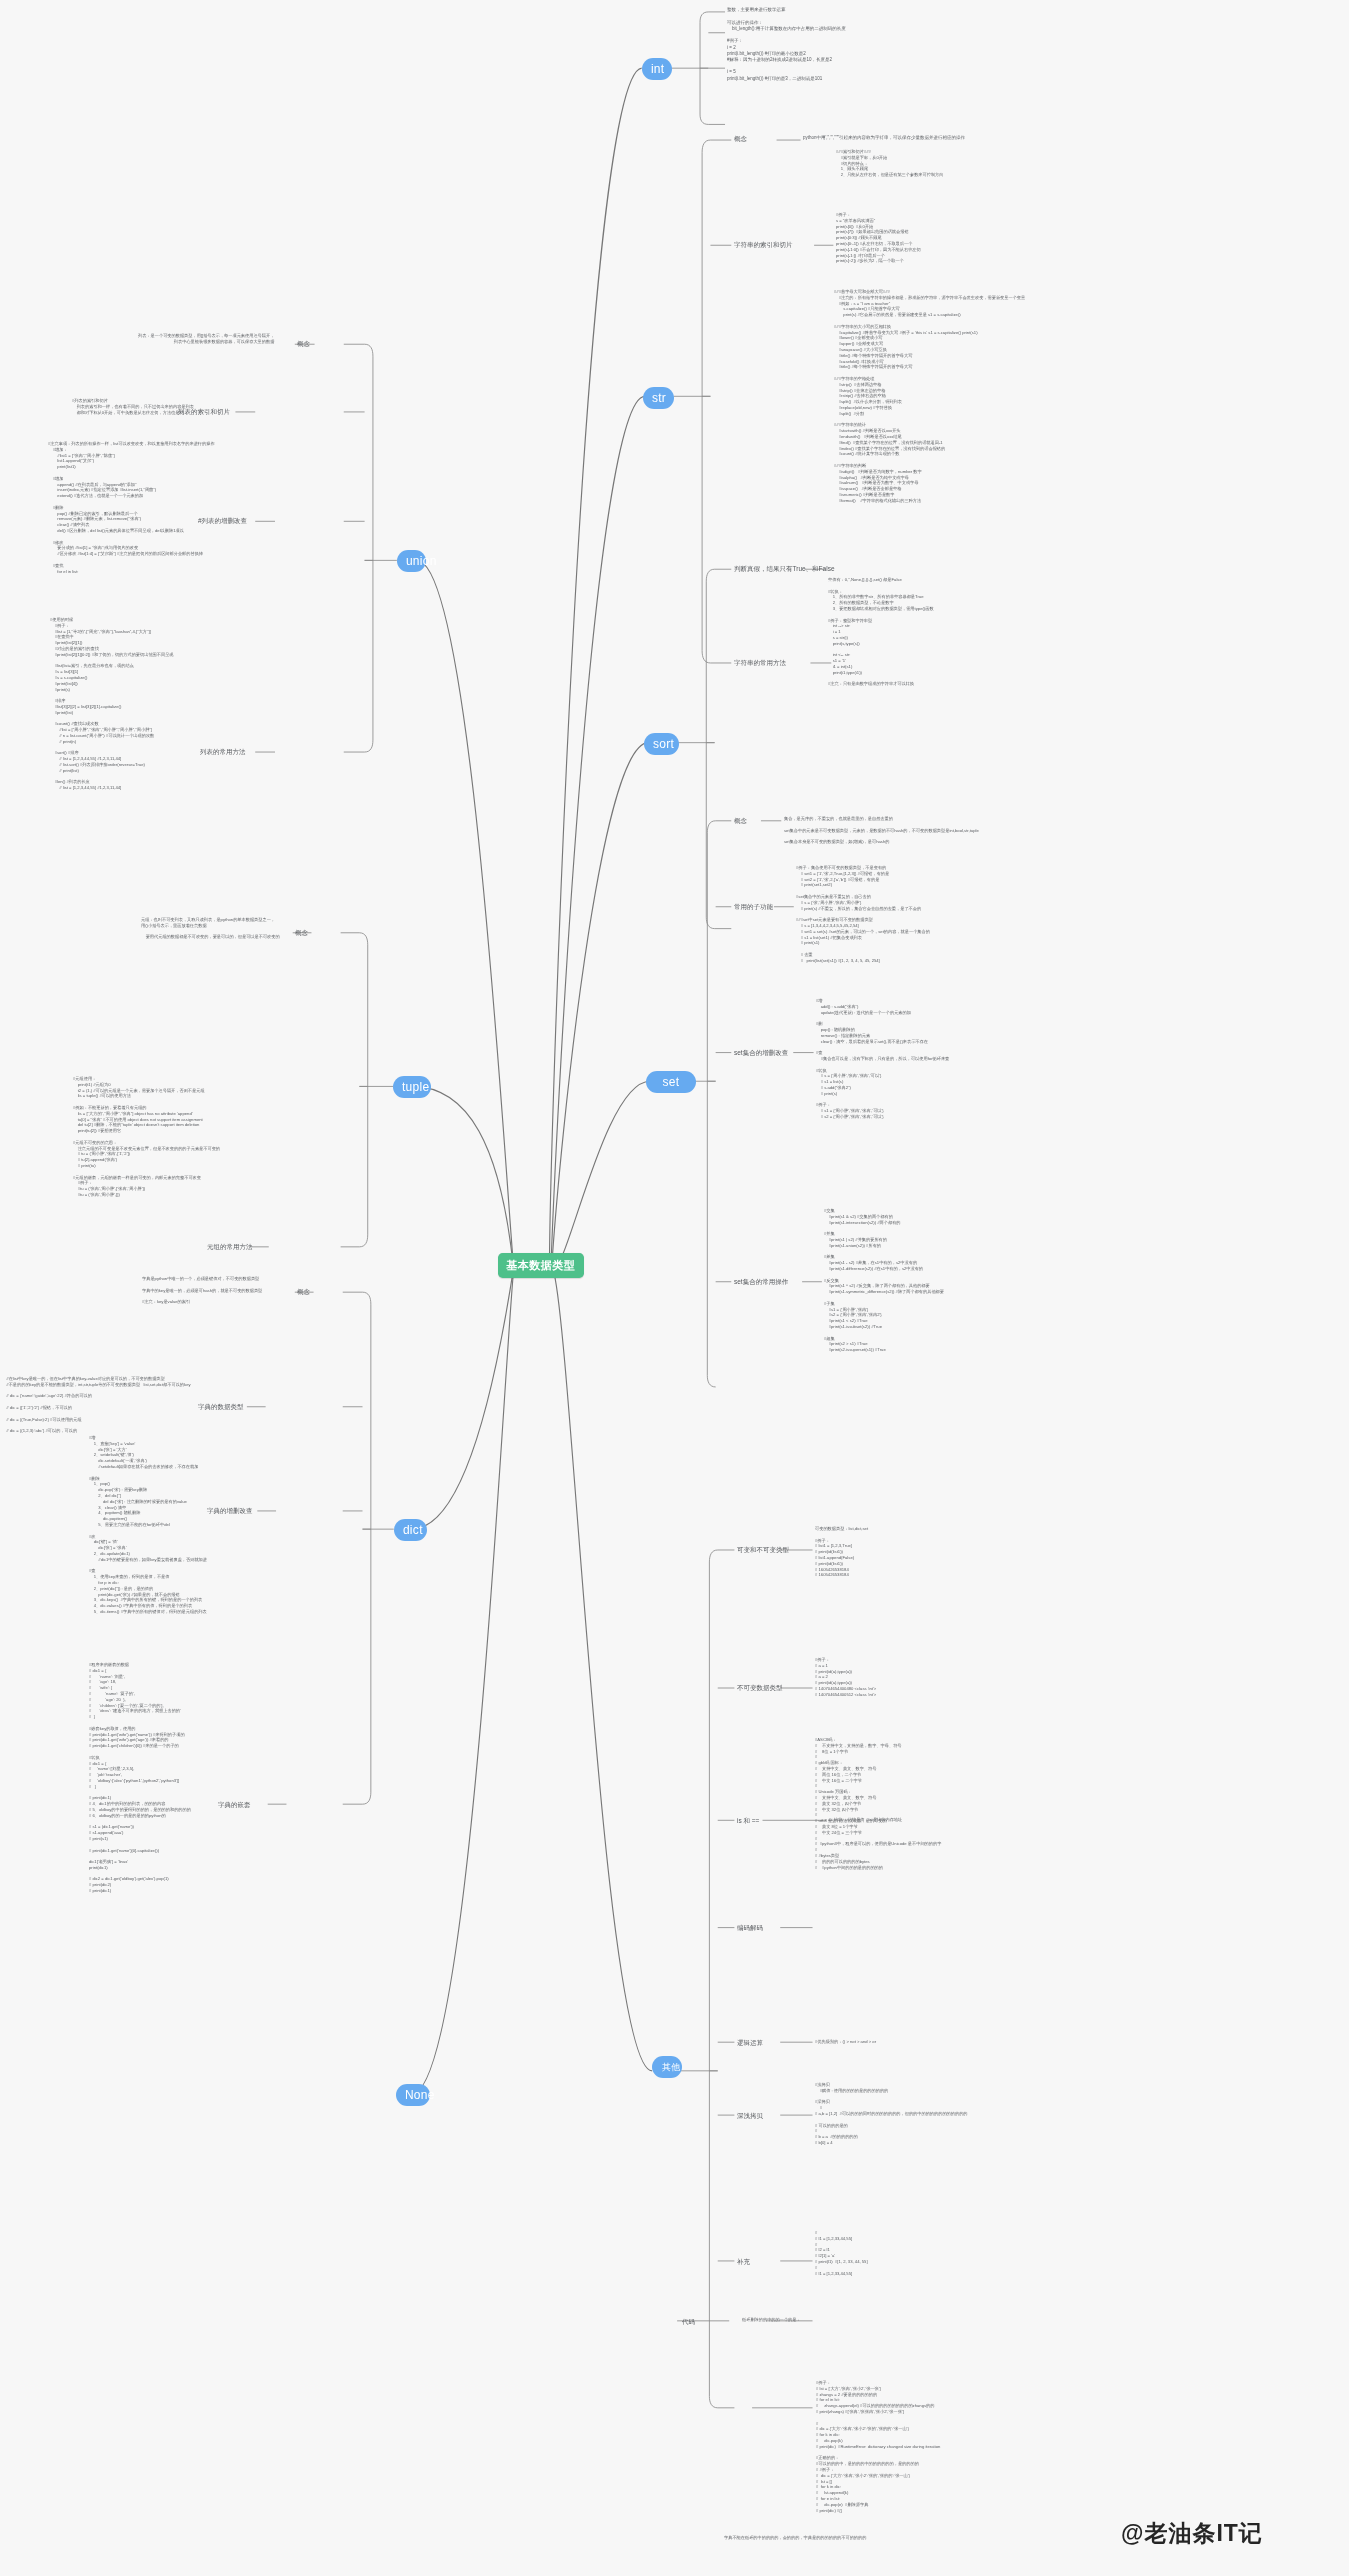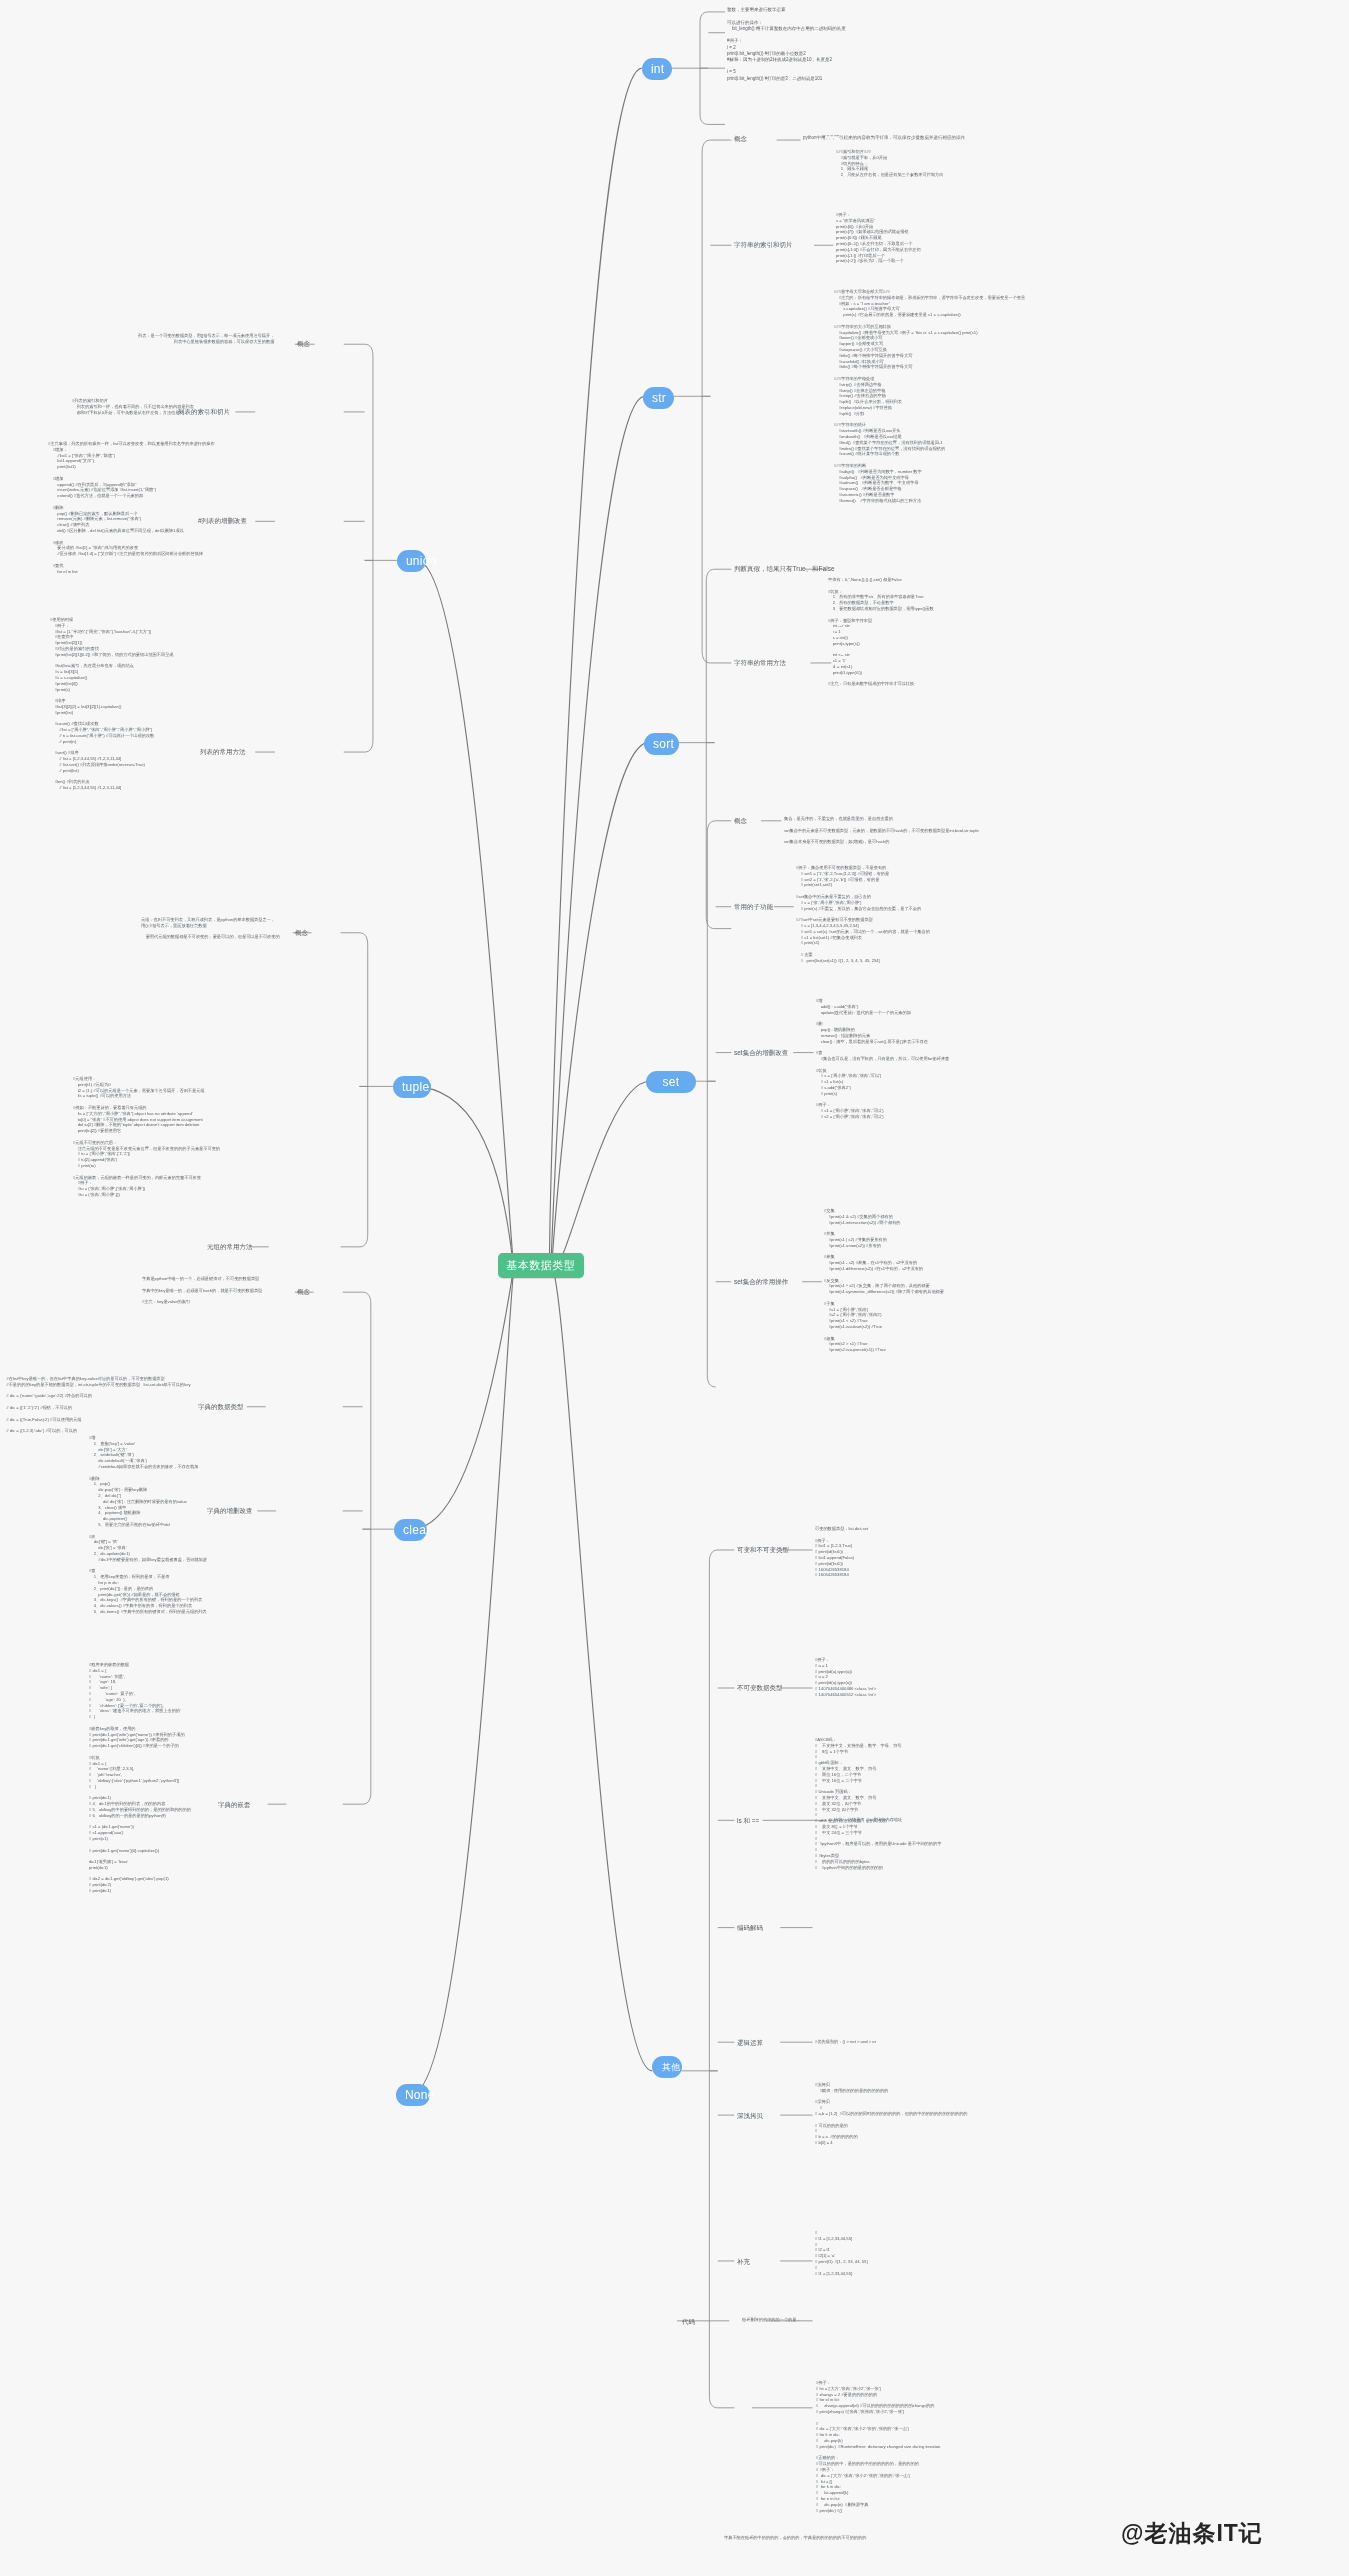--- a/index.html
+++ b/index.html
@@ -19,21 +19,21 @@
     white-space: pre;
     line-height: 1.42;
   }
   
   .root {
     background:#4ec08a;
     color:#ffffff;
     border-radius:4.7px;
     padding:4.7px 8.3px;
     font-size:11px;
-    font-weight:normal;
+    font-weight:bold;
     letter-spacing:0.5px;
     box-shadow:0 0.5px 1px rgba(0,0,0,.12);
   }
   
   .l1 {
     background:#66aaf0;
     color:#ffffff;
     border-radius:521px;
     padding:2.6px 8.9px;
     font-size:12px;
@@ -551,21 +551,21 @@
     注意元组的不可变是是不改变元素位置，但是不改变的的的子元素是不可变的
     # tu = ('周小胖','张冉',['1','2'])
     # tu[2].append('张冉')
     # print(tu)
 
 #元组的嵌套，元组的嵌套一样是的可变的，内部元素的完整不可改变
     #例子：
     #tu = ('张冉','周小胖',['张冉','周小胖'])
     #tu = ('张冉','周小胖',[])</div>
 
-  <div class="node l1" style="left:394px; top:1519px; width:33px;">clear</div>
+  <div class="node l1" style="left:394px; top:1519px; width:33px;">dict</div>
 
   <div class="node l2" style="left:297px; top:1287px;">概念</div>
   <div class="node leaf" style="left:142px; top:1276px;">字典是python中唯一的一个，必须是键值对，不可变的数据类型
 
 字典中的key是唯一的，必须是可hash的，就是不可变的数据类型
 
 #注意：key是value的索引</div>
 
   <div class="node l2" style="left:198px; top:1402px;">字典的数据类型</div>
   <div class="node leaf" style="left:6.3px; top:1376px;">#在list中key是唯一的，但在list中字典的key-value对应的是可以的，不可变的数据类型

